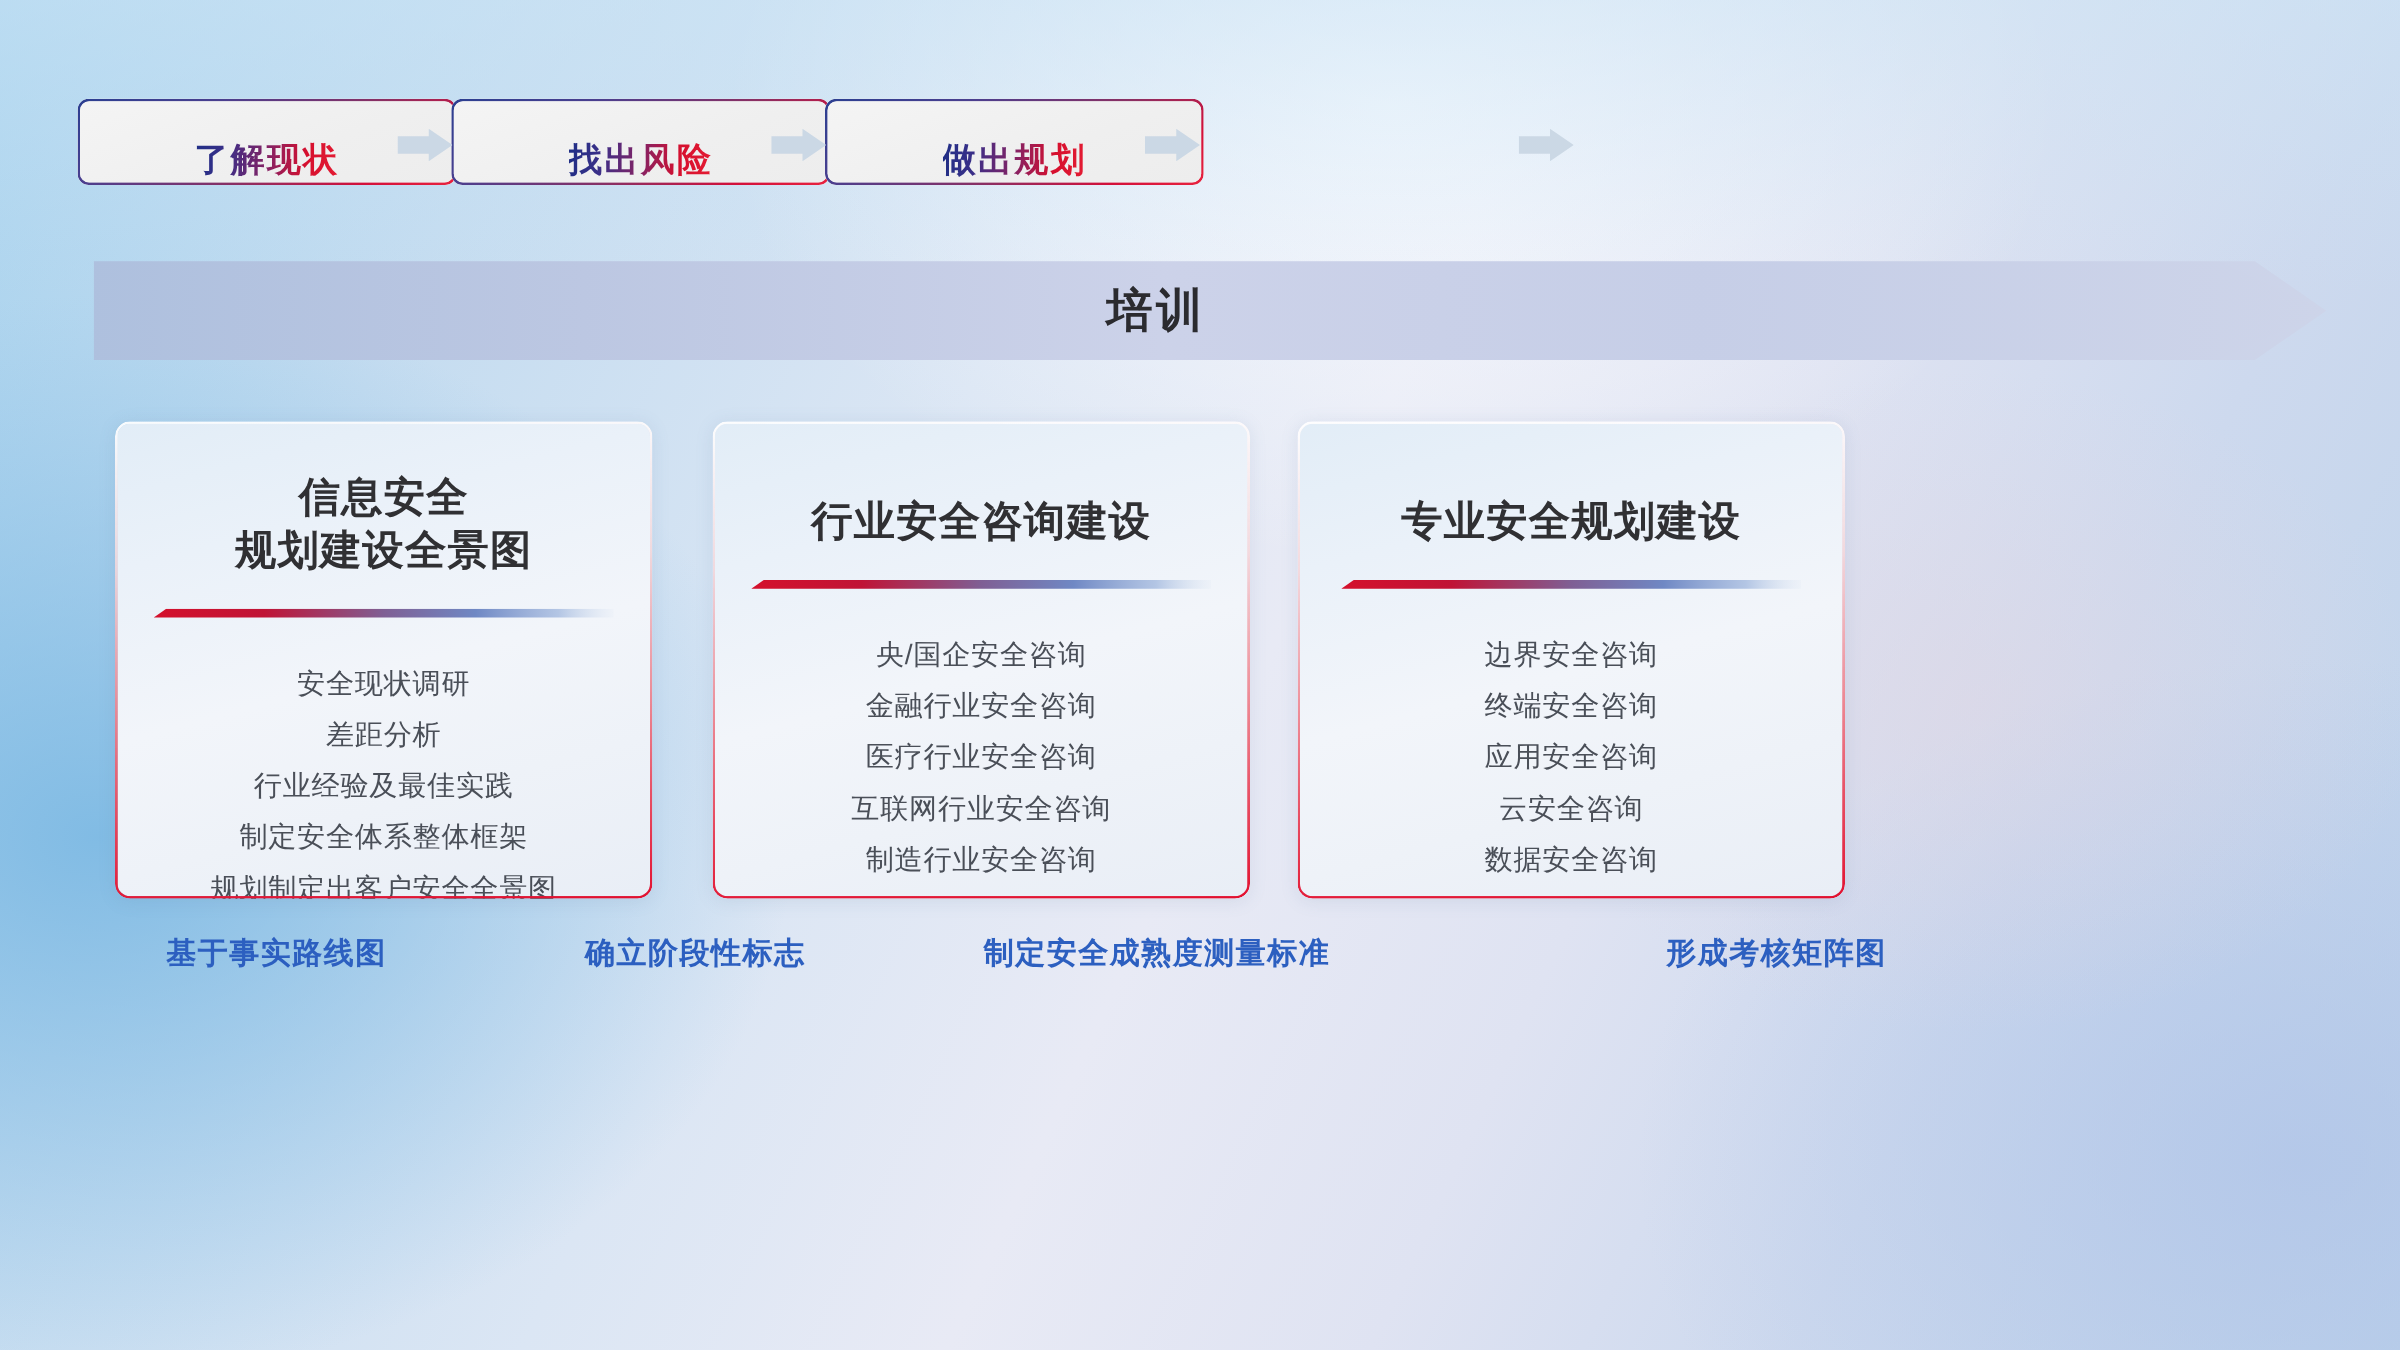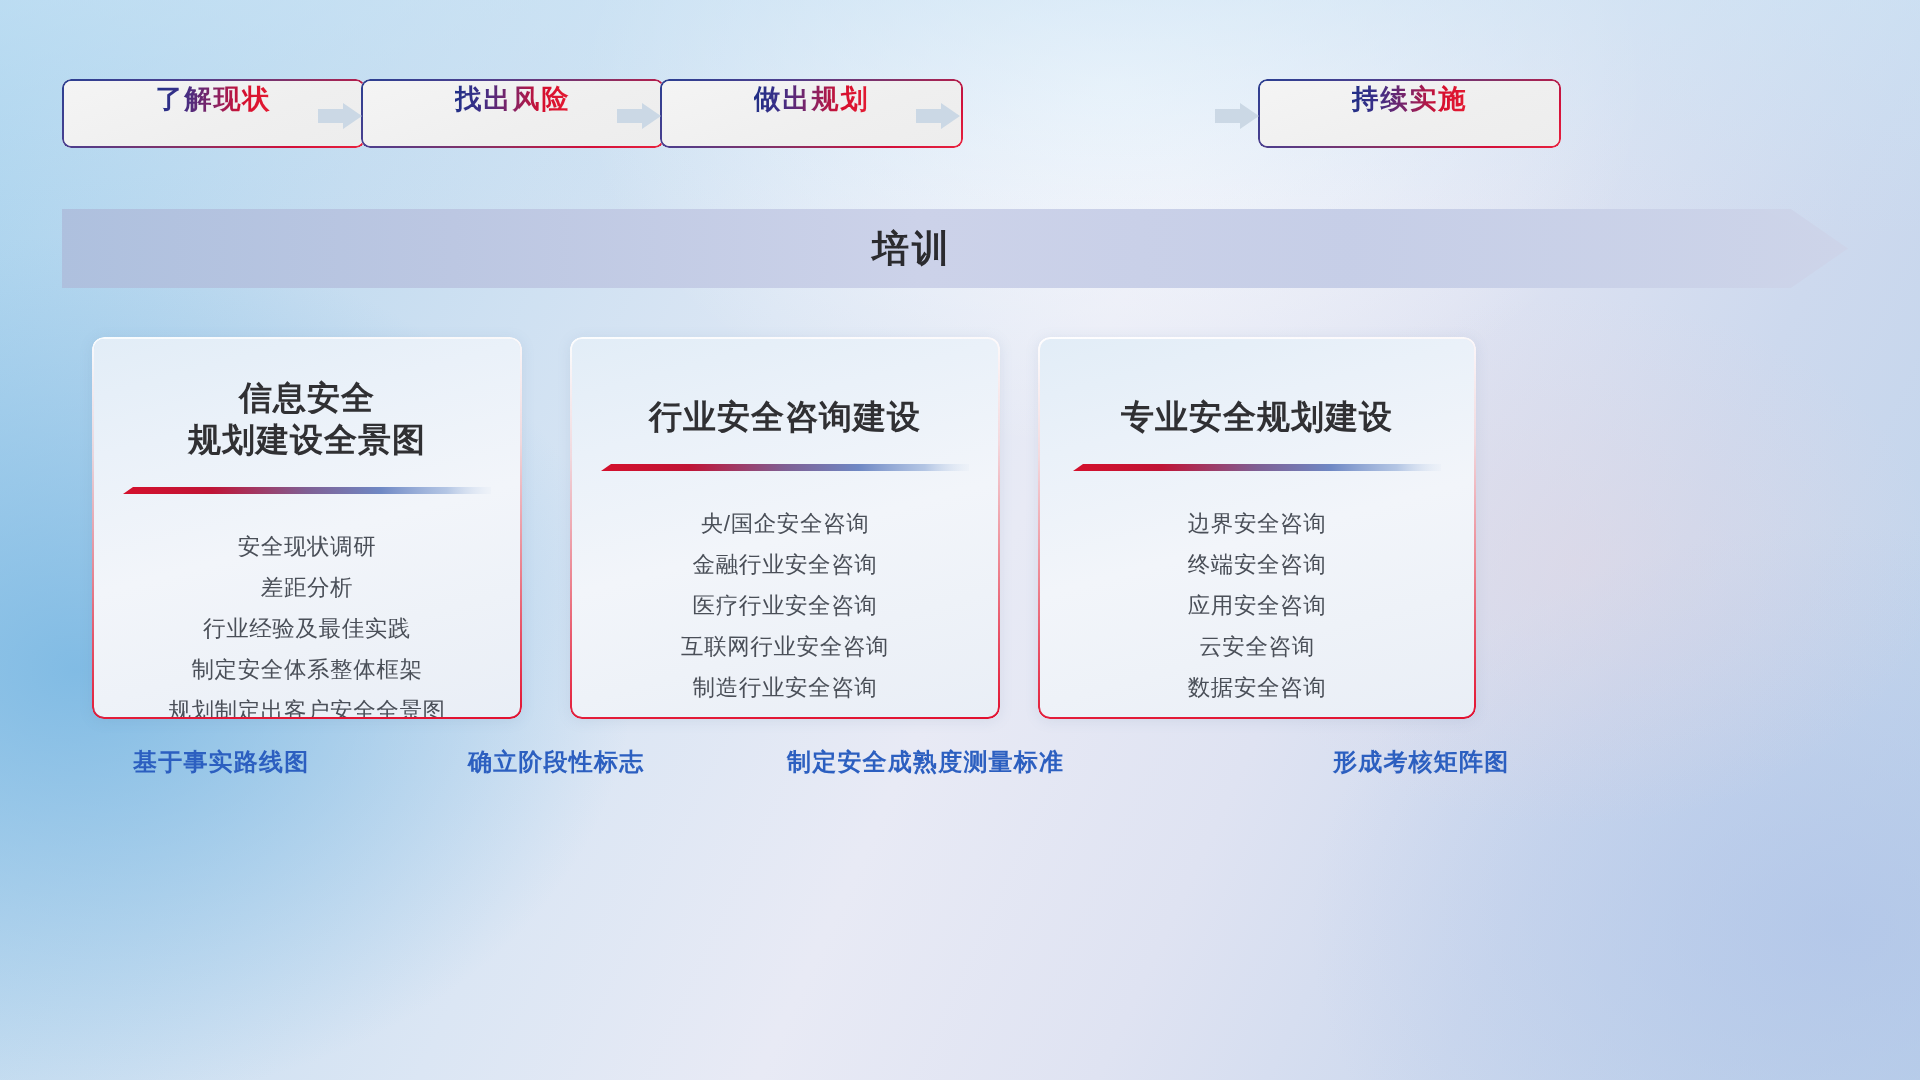--- a/index.html
+++ b/index.html
@@ -25,21 +25,21 @@
     background:linear-gradient(180deg, rgba(203,228,245,.55) 0%, rgba(203,228,245,0) 22%);}
 
   
   #steps{position:absolute;left:0;top:0;width:1920px;height:160px;z-index:5;}
   .step-box{
     position:absolute;top:79px;height:69px;width:303px;
     border-radius:9px;
     background:#f1f1f1;
     padding:2px;
     box-sizing:border-box;
-    display:flex;align-items:flex-start;justify-content:center;
+    display:flex;align-items:flex-end;justify-content:center;
   }
   .step-box::before{
     content:"";position:absolute;inset:0;border-radius:9px;padding:1.7px;
     background:linear-gradient(150deg,#2b3f91 0%,#4a3f8f 28%,#8a2f63 58%,#d3103a 82%,#e8233f 100%);
     -webkit-mask:linear-gradient(#000 0 0) content-box,linear-gradient(#000 0 0);
     -webkit-mask-composite:xor;mask-composite:exclude;
     pointer-events:none;
   }
   .step-box::after{
     content:"";position:absolute;inset:1.7px;border-radius:7.5px;
@@ -49,21 +49,21 @@
   .step-label{
     position:relative;z-index:2;
     font-size:27px;font-weight:700;letter-spacing:2px;
     background:linear-gradient(95deg,#1f2f86 0%,#3a2f88 22%,#8a2161 52%,#d60f2e 76%,#e51d33 100%);
     -webkit-background-clip:text;background-clip:text;color:transparent;
     white-space:nowrap;
   }
   .step-arrow{position:absolute;top:103px;width:44px;height:26px;}
 
   
-  #banner{position:absolute;left:62px;top:209px;width:1786px;height:60px;z-index:4;}
+  #banner{position:absolute;left:75px;top:209px;width:1786px;height:60px;z-index:4;}
   #banner svg{display:block;}
   #banner-text{
     position:absolute;left:0;top:0;width:1700px;height:79px;
     display:flex;align-items:center;justify-content:center;
     font-size:37px;font-weight:700;color:#2b2b2f;letter-spacing:3px;
   }
 
   
   .card{
     position:absolute;top:337px;width:410px;height:382px;border-radius:12px;
@@ -126,23 +126,20 @@
 
 <div id="steps">
     <div class="step-box" style="left: 62px;">
       <span class="step-label">了解现状</span>
     </div>
     <div class="step-box" style="left: 361px;">
       <span class="step-label">找出风险</span>
     </div>
     <div class="step-box" style="left: 660px;">
       <span class="step-label">做出规划</span>
-    </div>
-    <div class="step-box" style="left: 1258px;">
-      <span class="step-label">持续实施</span>
     </div>
     <div class="step-arrow" style="left: 318px;"><svg width="44" height="26" viewBox="0 0 44 26">
         <path d="M0,6 H25 V0 L44,13 L25,26 V20 H0 Z" fill="#cbd8e5"></path>
       </svg></div>
     <div class="step-arrow" style="left: 617px;"><svg width="44" height="26" viewBox="0 0 44 26">
         <path d="M0,6 H25 V0 L44,13 L25,26 V20 H0 Z" fill="#cbd8e5"></path>
       </svg></div>
     <div class="step-arrow" style="left: 916px;"><svg width="44" height="26" viewBox="0 0 44 26">
         <path d="M0,6 H25 V0 L44,13 L25,26 V20 H0 Z" fill="#cbd8e5"></path>
       </svg></div>

